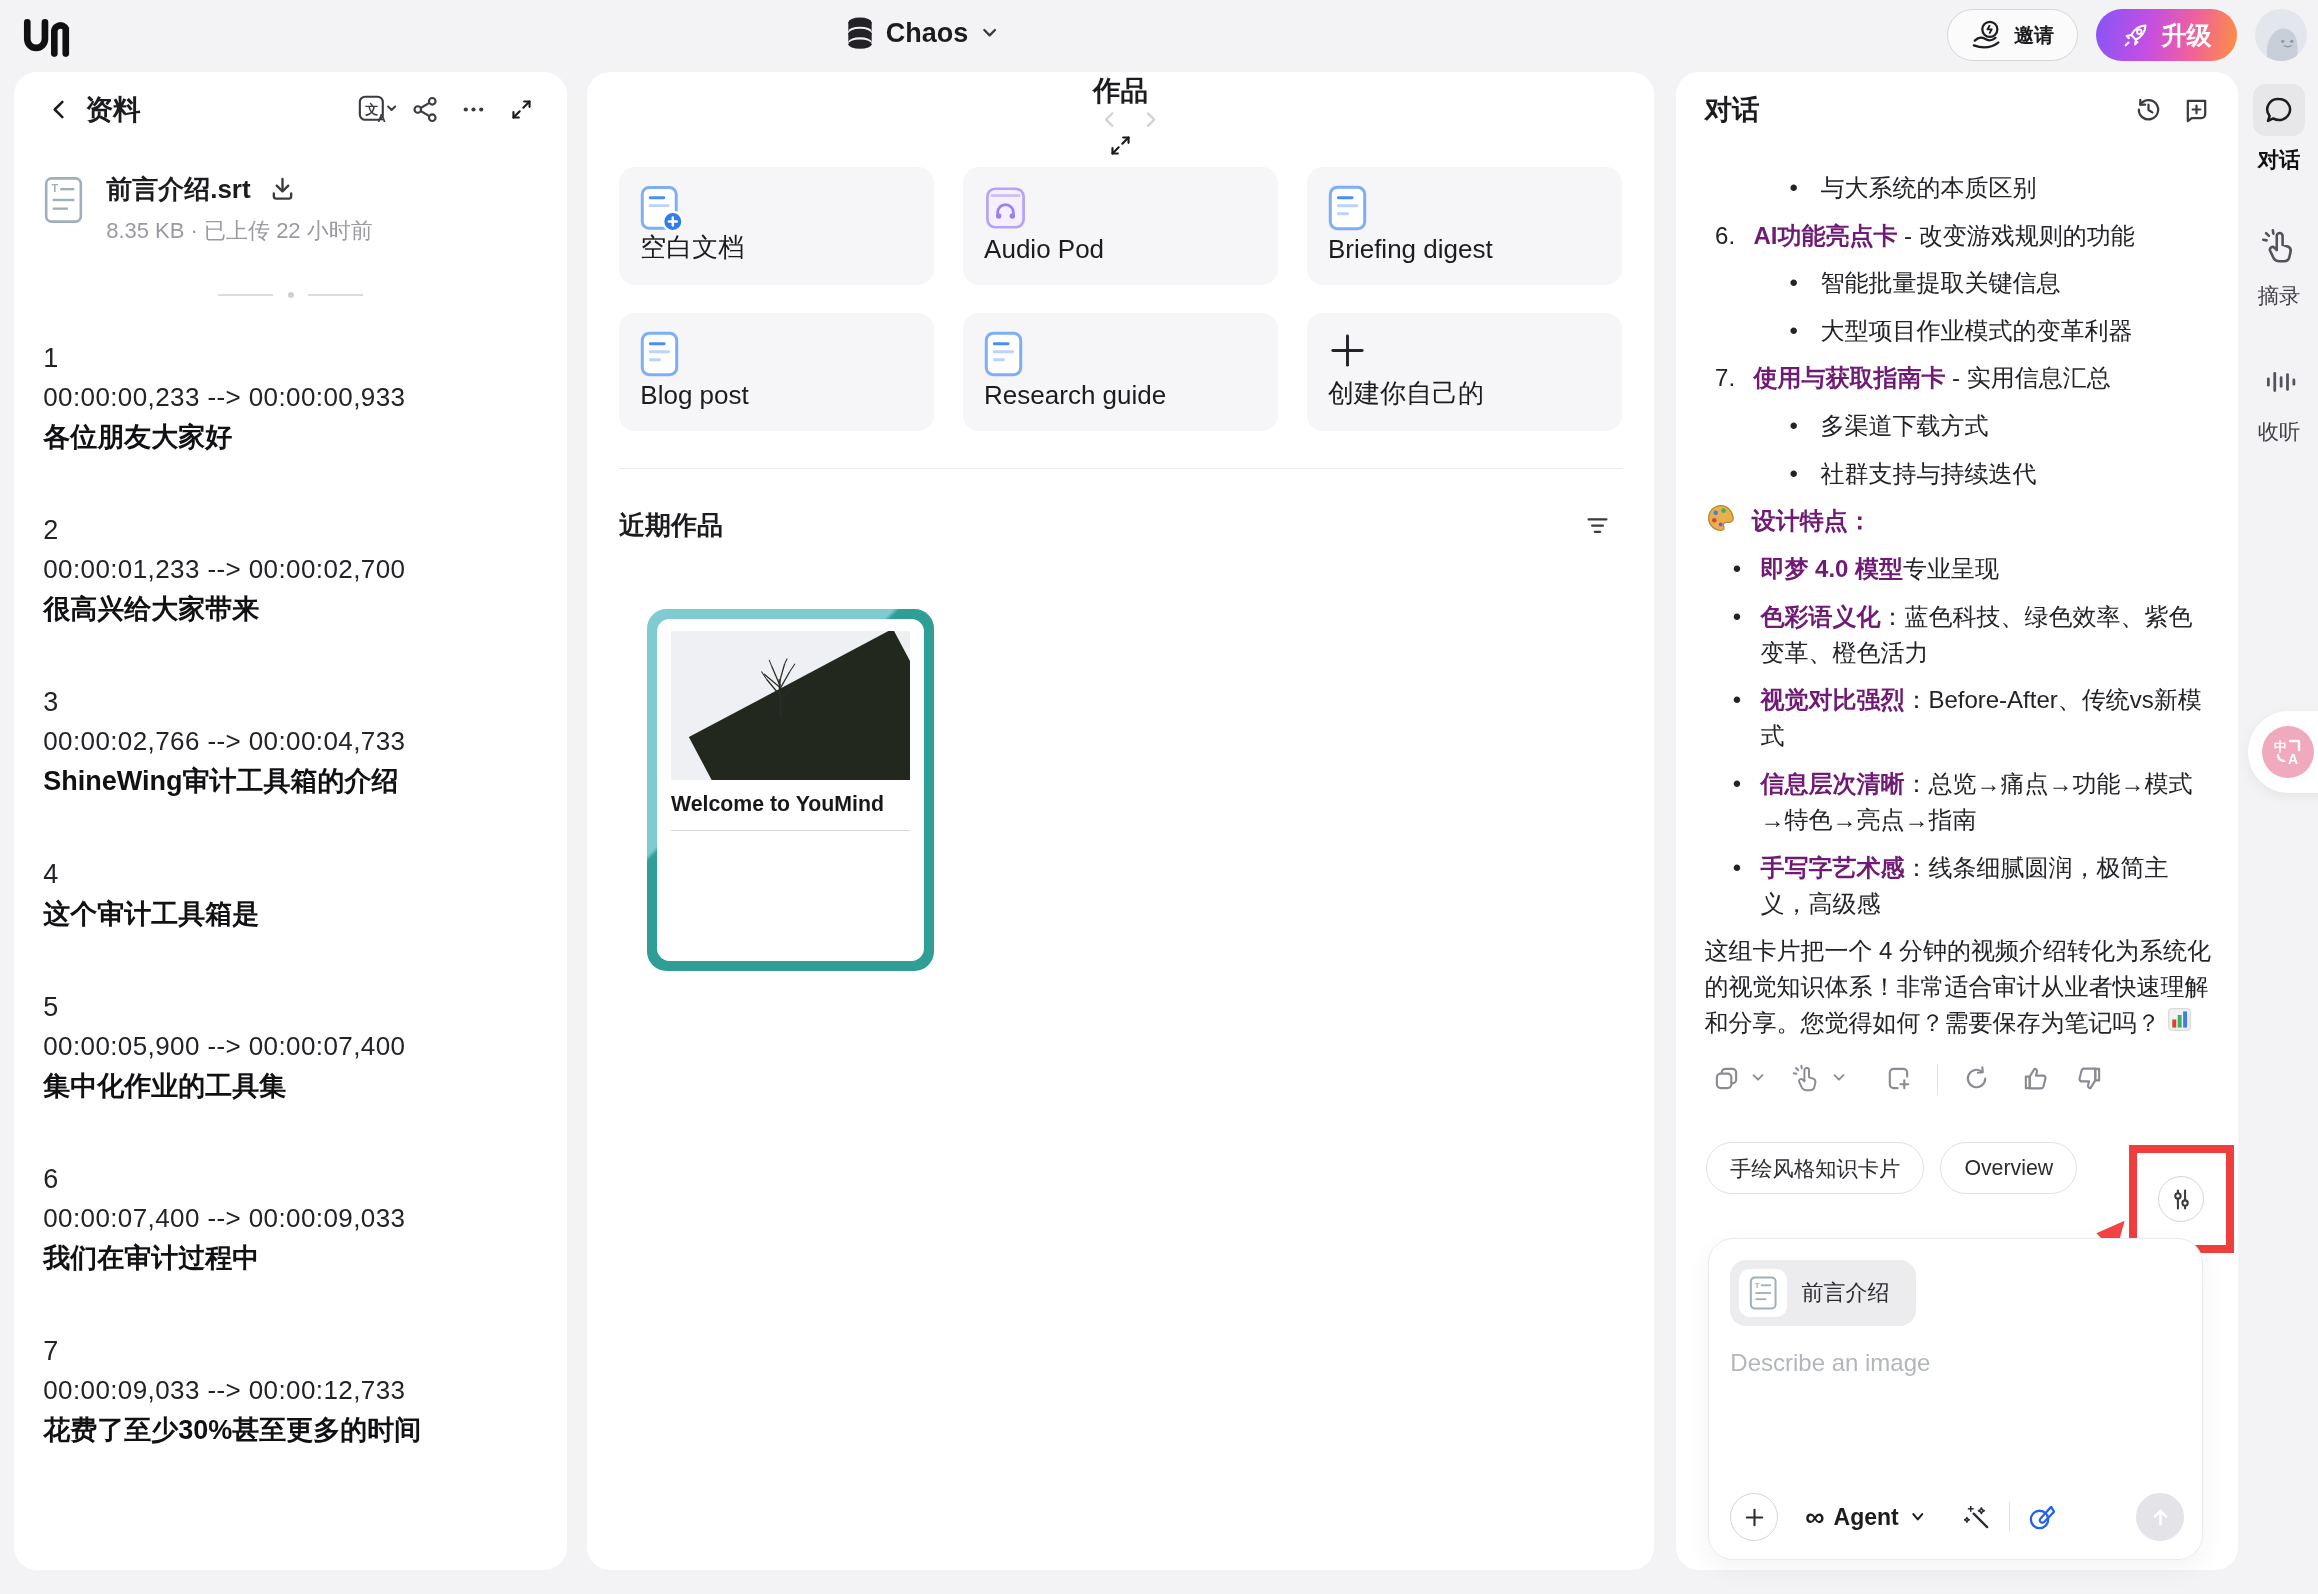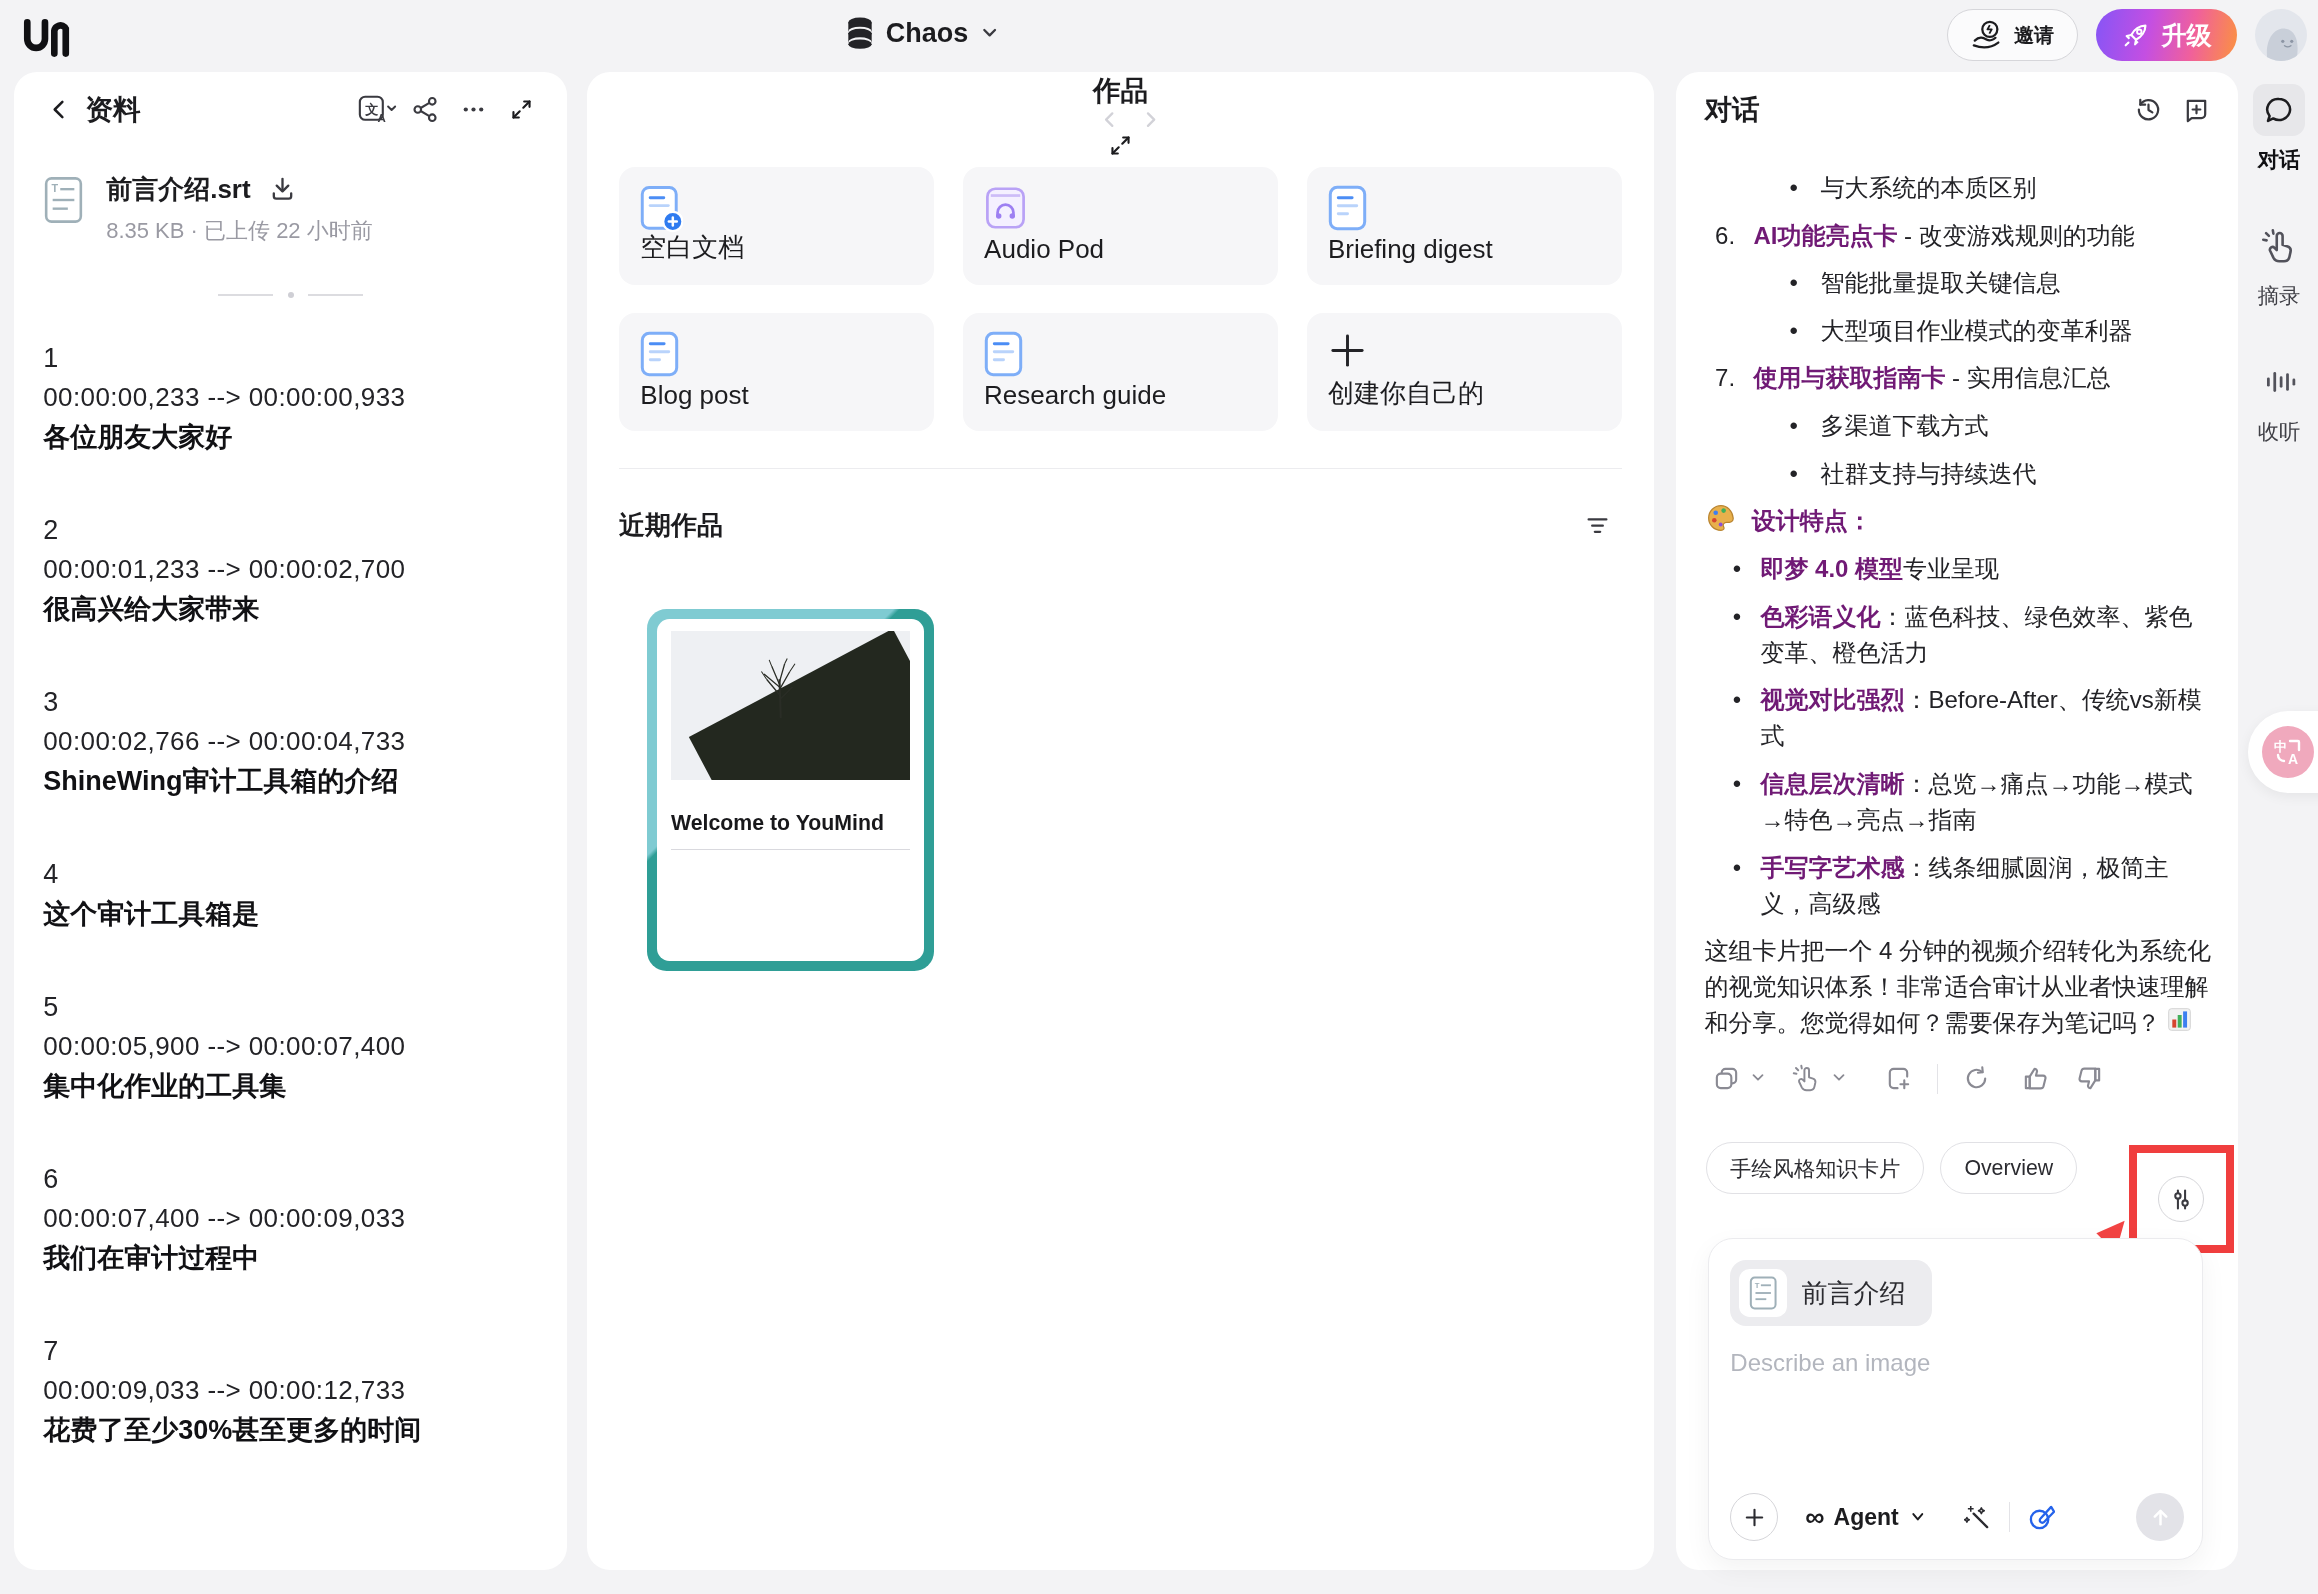--- a/index.html
+++ b/index.html
@@ -56,21 +56,21 @@
   .tcard-label { position:absolute; left:21.3px; bottom:19.6px; font-size:26px; color:#1c1c1f; }
   .mid-divider { height:0.9px; background:#ececef; margin:37px 32px 0; }
   .recent-head { display:flex; align-items:center; padding:36px 36px 0 32px; }
   .recent-title { font-size:26px; font-weight:700; color:#1c1c1f; }
 
   .recent-card { position:absolute; left:60px; top:537px; width:287px; height:362px; border-radius:19.6px; cursor:pointer;
     background:linear-gradient(135deg,#7fcbd2 0%,#7fcbd2 38%,#2f9e96 39%,#2f9e96 100%); padding:9.8px; overflow:hidden; }
   .recent-inner { width:100%; height:100%; background:#fff; border-radius:12.4px; padding:12.4px 14.2px; overflow:hidden; }
   .rc-image { position:relative; width:100%; height:149px; background:#eef0f3; overflow:hidden; }
   .rc-hill { position:absolute; right:-36px; bottom:-62px; width:231px; height:169px; background:#23281f; transform:rotate(-28deg); }
-  .rc-title { margin-top:31px; font-size:21.3px; font-weight:700; color:#18181b; }
+  .rc-title { margin-top:12px; font-size:21.3px; font-weight:700; color:#18181b; }
   .rc-div { height:0.9px; background:#d9d9de; margin:12.4px 0 9px; }
   .rc-line { font-size:18px; color:#5a5a62; line-height:33px; }
 
   
   .chat-scroll { padding:23px 25px 0 28.4px; }
   .mb { position:relative; font-size:24px; color:#232327; line-height:36px; margin-bottom:11.6px; }
   .mb strong { color:#701a75; }
   .mb-li2 { padding-left:116px; }
   .mb-li2 .mdot { position:absolute; left:85px; }
   .mb-li1 { padding-left:56px; }
@@ -91,21 +91,21 @@
   .pill { height:52px; display:flex; align-items:center; padding:0 23px; border:1.8px solid #e1e1e5; border-radius:27px; background:#fff; font-size:21.3px; color:#2b2b30; cursor:pointer; white-space:nowrap; }
 
   .red-box { position:absolute; left:453px; top:1073px; width:105px; height:108px; border:8px solid #f03e3e; background:#fff; }
   .slider-btn { position:absolute; left:21.3px; top:23px; width:46px; height:46px; border:1.8px solid #d6d6da; border-radius:50%; display:flex; align-items:center; justify-content:center; color:#3a3a40; cursor:pointer; background:#fff; }
   .red-arrow { position:absolute; left:367px; top:1147px; }
   .click-label { position:absolute; left:366px; top:1222px; font-size:33px; font-weight:700; color:#f24444; }
 
   .composer { position:absolute; left:32px; top:1166px; width:495px; height:322px; background:#fff; border:1.8px solid #ebebee; border-radius:25px; box-shadow:0 9px 27px rgba(0,0,0,.05); padding:21.3px; }
   .attach-chip { display:inline-flex; align-items:center; gap:14.2px; height:66px; background:#ececef; border-radius:16px; padding:9px 27px 9px 9px; cursor:pointer; }
   .chip-tile { width:48px; height:48px; background:#fff; border-radius:10.7px; display:flex; align-items:center; justify-content:center; }
-  .chip-label { font-size:26px; color:#2b2b30; }
+  .chip-label { font-size:22px; color:#2b2b30; }
   .composer textarea { display:block; width:100%; height:107px; margin-top:23px; border:none; outline:none; resize:none; font-family:inherit; font-size:24px; color:#232327; background:transparent; }
   .composer textarea::placeholder { color:#b3b6be; }
   .composer-bar { position:absolute; left:21.3px; right:18px; bottom:18px; display:flex; align-items:center; }
   .plus-circle { width:48px; height:48px; border:1.8px solid #d6d6da; border-radius:50%; display:flex; align-items:center; justify-content:center; color:#2b2b30; cursor:pointer; background:#fff; }
   .agent-select { display:flex; align-items:center; gap:9px; margin-left:27px; cursor:pointer; color:#1c1c1f; }
   .agent-inf { font-size:27px; font-weight:700; }
   .agent-name { font-size:23px; font-weight:700; }
   .tool-ic { display:flex; align-items:center; justify-content:center; width:41px; height:41px; cursor:pointer; color:#3a3a40; }
   .send-btn { margin-left:auto; width:48px; height:48px; border-radius:50%; background:#e3e3e8; border:none; display:flex; align-items:center; justify-content:center; color:#fff; cursor:pointer; }
 

